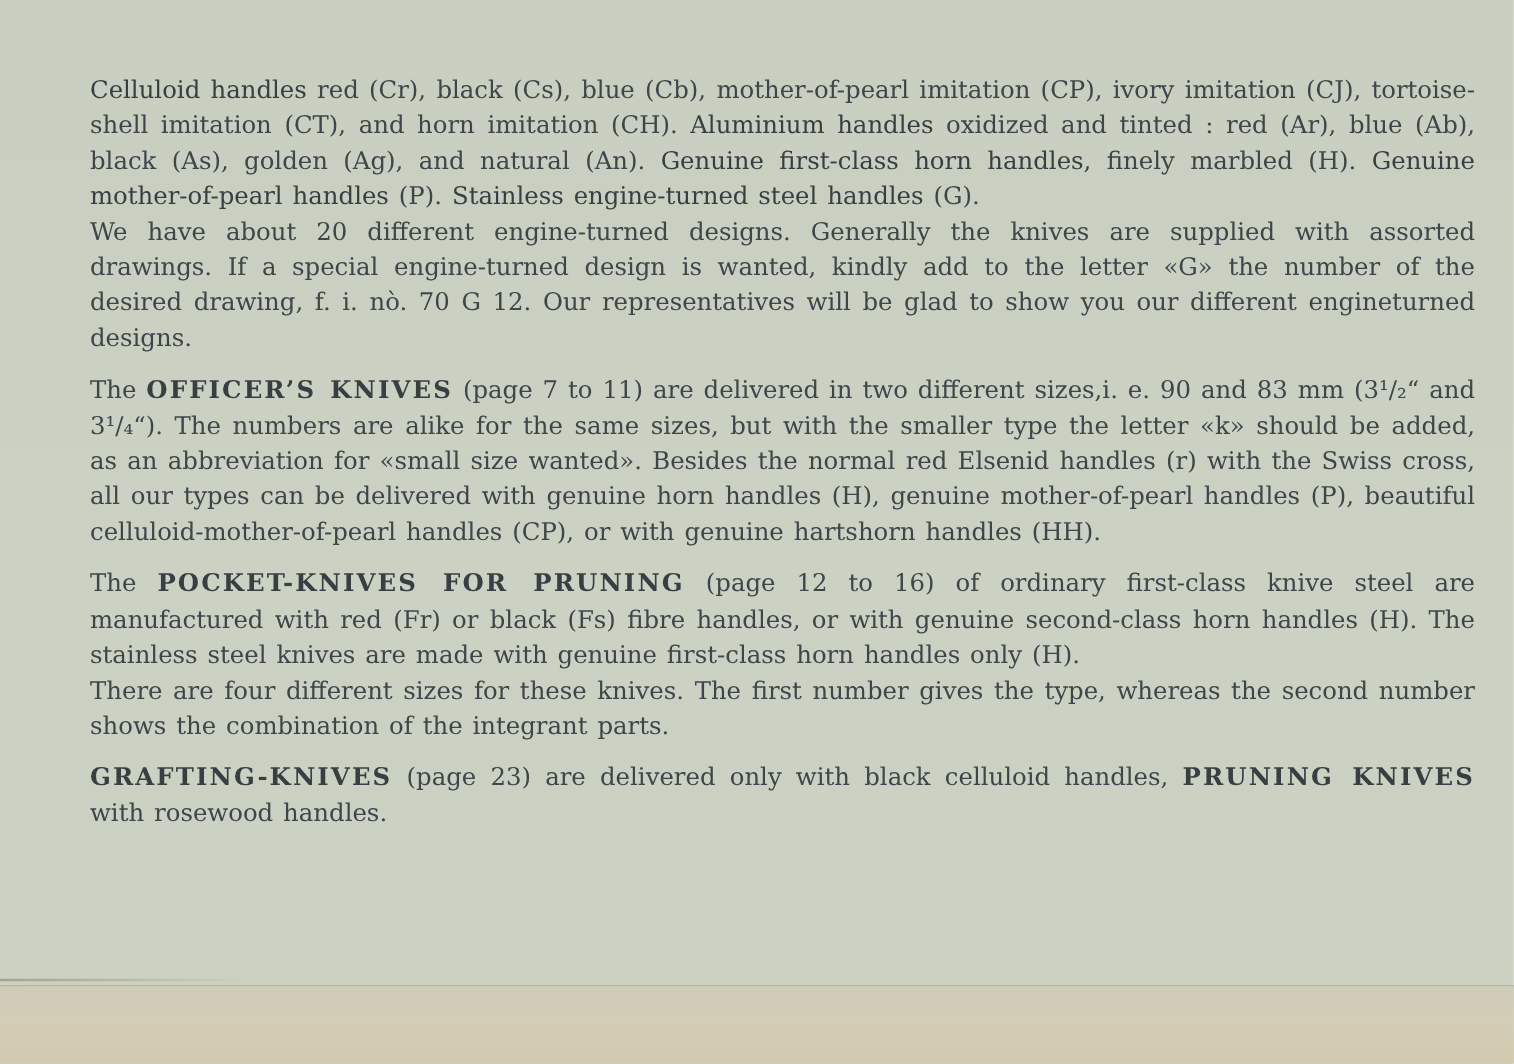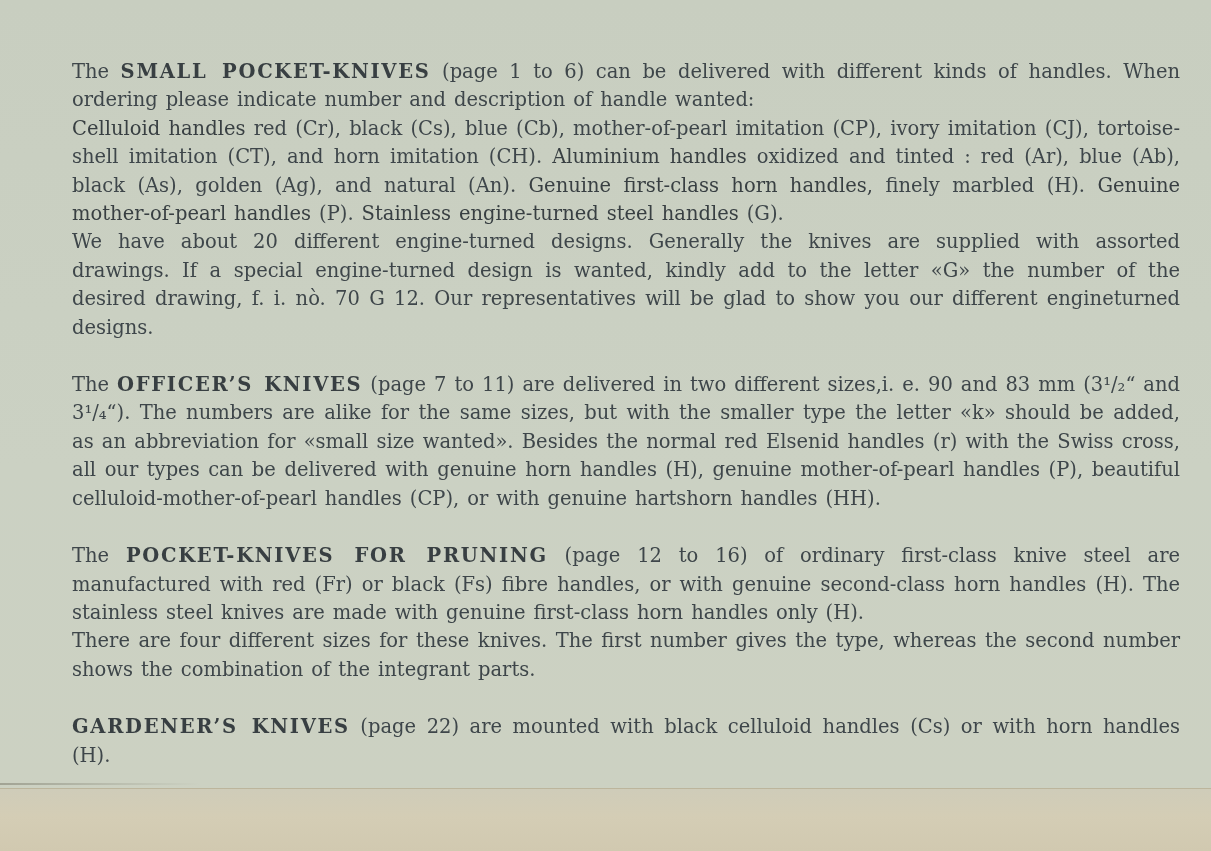--- a/index.html
+++ b/index.html
@@ -44,42 +44,40 @@
   p.para {
     margin: 0;
     font-size: 19.5px;
     line-height: 28.4px;
     color: #3e464a;
     text-align: justify;
     word-spacing: 0.09em;
     text-rendering: optimizeLegibility;
   }
   p.para.block {
-    margin-top: 29px;
+    margin-top: 13px;
   }
   .bold {
     font-weight: normal;
     color: #383f42;
   }
   .bold-caps {
     font-weight: bold;
     color: #383f42;
     letter-spacing: 1.7px;
     word-spacing: 0.14em;
   }
 </style>
 </head>
 <body>
 
 <div class="page">
   <div class="content">
-      <p class="para"><span>The </span><span class="bold-caps">SMALL POCKET-KNIVES</span><span> (page 1 to 6) can be delivered with different kinds of handles. When ordering please indicate number and description of handle wanted:</span></p>
       <p class="para"><span class="bold">Celluloid handles</span><span> red (Cr), black (Cs), blue (Cb), mother-of-pearl imitation (CP), ivory imitation (CJ), tortoise-shell imitation (CT), and horn imitation (CH). </span><span class="bold">Aluminium handles</span><span> oxidized and tinted : red (Ar), blue (Ab), black (As), golden (Ag), and natural (An). </span><span class="bold">Genuine first-class horn handles,</span><span> finely marbled (H). </span><span class="bold">Genuine mother-of-pearl handles</span><span> (P). </span><span class="bold">Stainless engine-turned steel handles</span><span> (G).</span></p>
       <p class="para"><span>We have about 20 different engine-turned designs. Generally the knives are supplied with assorted drawings. If a special engine-turned design is wanted, kindly add to the letter «G» the number of the desired drawing, f. i. nò. 70 G 12. Our representatives will be glad to show you our different engineturned designs.</span></p>
       <p class="para block"><span>The </span><span class="bold-caps">OFFICER’S KNIVES</span><span> (page 7 to 11) are delivered in two different sizes,i. e. 90 and 83 mm (3¹/₂“ and 3¹/₄“). The numbers are alike for the same sizes, but with the smaller type the letter «k» should be added, as an abbreviation for «small size wanted». Besides the normal red Elsenid handles (r) with the Swiss cross, all our types can be delivered with genuine horn handles (H), genuine mother-of-pearl handles (P), beautiful celluloid-mother-of-pearl handles (CP), or with genuine hartshorn handles (HH).</span></p>
       <p class="para block"><span>The </span><span class="bold-caps">POCKET-KNIVES FOR PRUNING</span><span> (page 12 to 16) of ordinary first-class knive steel are manufactured with red (Fr) or black (Fs) fibre handles, or with genuine second-class horn handles (H). The stainless steel knives are made with genuine first-class horn handles only (H).</span></p>
       <p class="para"><span>There are four different sizes for these knives. The first number gives the type, whereas the second number shows the combination of the integrant parts.</span></p>
-      <p class="para block"><span class="bold-caps">GARDENER’S KNIVES</span><span> (page 22) are mounted with black celluloid handles (Cs) or with horn handles (H).</span></p>
       <p class="para block"><span class="bold-caps">GRAFTING-KNIVES</span><span> (page 23) are delivered only with black celluloid handles, </span><span class="bold-caps">PRUNING KNIVES</span><span> with rosewood handles.</span></p>
     </div>
   <div class="scan-edge-line"></div>
   <div class="footer-strip"></div>
 </div>
 
 </body></html>

